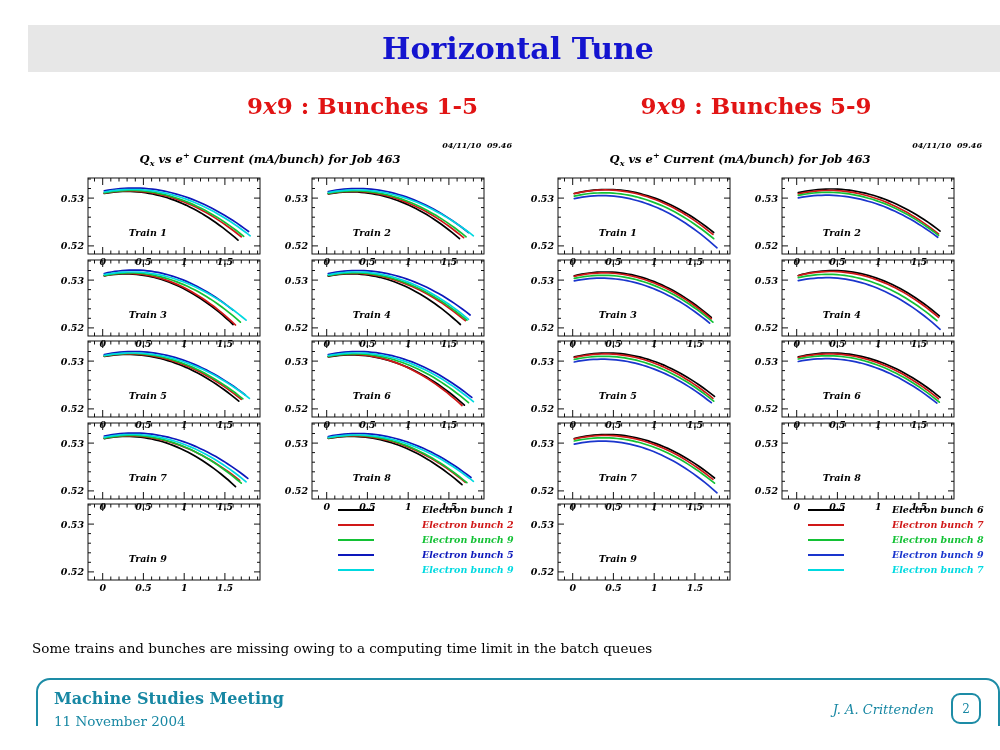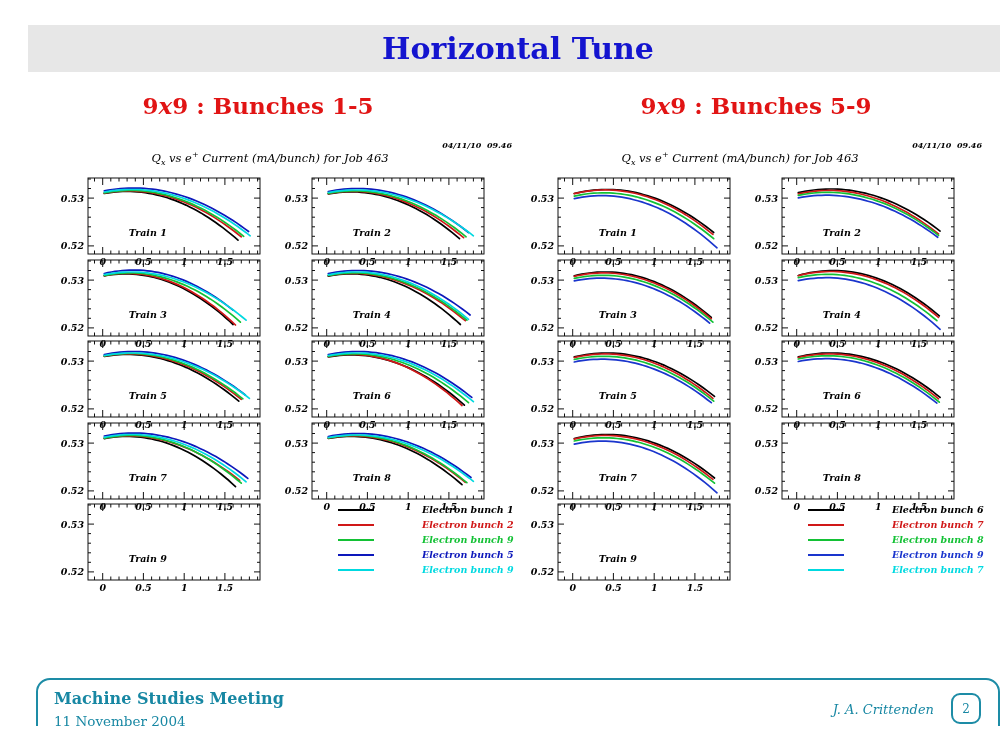--- a/index.html
+++ b/index.html
@@ -4,29 +4,29 @@
 <style>
   html,body{margin:0;padding:0;background:#ffffff;}
   .slide{position:relative;width:1000px;height:726px;background:#ffffff;overflow:hidden;
          font-family:"DejaVu Serif",serif;margin-left:18px;}
   .banner{position:absolute;left:10px;top:25px;width:980px;height:47px;background:#e7e7e7;
           display:flex;align-items:center;justify-content:center;}
   .banner .title{font-size:30px;font-weight:bold;color:#1414cf;}
   .fig-heading{position:absolute;top:92px;width:440px;text-align:center;font-size:23px;
                font-weight:bold;color:#e11414;white-space:nowrap;}
   .fig-heading .hx{font-style:italic;}
-  #heading0{left:20px;}
+  #heading0{left:20px;text-align:right;}
   #heading1{left:518px;}
   .figure{position:absolute;top:138px;width:462px;height:456px;}
   #fig0{left:32px;}
   #fig1{left:502px;}
   .timestamp{position:absolute;top:2px;right:0px;font-size:8px;font-weight:bold;font-style:italic;
              color:#000;white-space:pre;}
   .fig-title{position:absolute;top:12px;left:0;width:440px;text-align:center;font-size:11.5px;
-             font-weight:normal;font-style:italic;color:#000;white-space:nowrap;}
+             font-weight:bold;font-style:italic;color:#000;white-space:nowrap;}
   .fig-title sub{font-size:8px;}
   .fig-title sup{font-size:8px;}
   .plot-grid{position:absolute;left:0;top:36px;width:440px;height:420px;}
   .subplot{position:absolute;}
   .subplot svg{display:block;overflow:visible;}
   .legend-box{position:absolute;width:190px;}
   .lg-row{display:flex;align-items:center;height:15px;gap:41px;}
   .lg-line{display:inline-block;width:36px;height:2px;margin-right:7px;flex:0 0 36px;}
   .lg-label{font-size:9.5px;font-weight:bold;font-style:italic;white-space:nowrap;}
   .note{position:absolute;left:14px;top:626px;font-size:13.5px;color:#000;}
@@ -406,20 +406,21 @@
             <span class="lg-label" style="color:#1a35cd">Electron bunch 9</span>
           </div>
           <div class="lg-row">
             <span class="lg-line" style="background:#00d9e0"></span>
             <span class="lg-label" style="color:#00d9e0">Electron bunch 7</span>
           </div>
         </div>
       </div>
   </section>
 
+  <p class="note">Some trains and bunches are missing owing to a computing time limit in the batch queues</p>
 
   <footer class="footer-box">
     <span class="footer-meeting">Machine Studies Meeting</span>
     <span class="footer-date">11 November 2004</span>
     <span class="footer-author">J. A. Crittenden</span>
     <span class="page-box">
         <span>2</span>
       </span>
   </footer>
 

